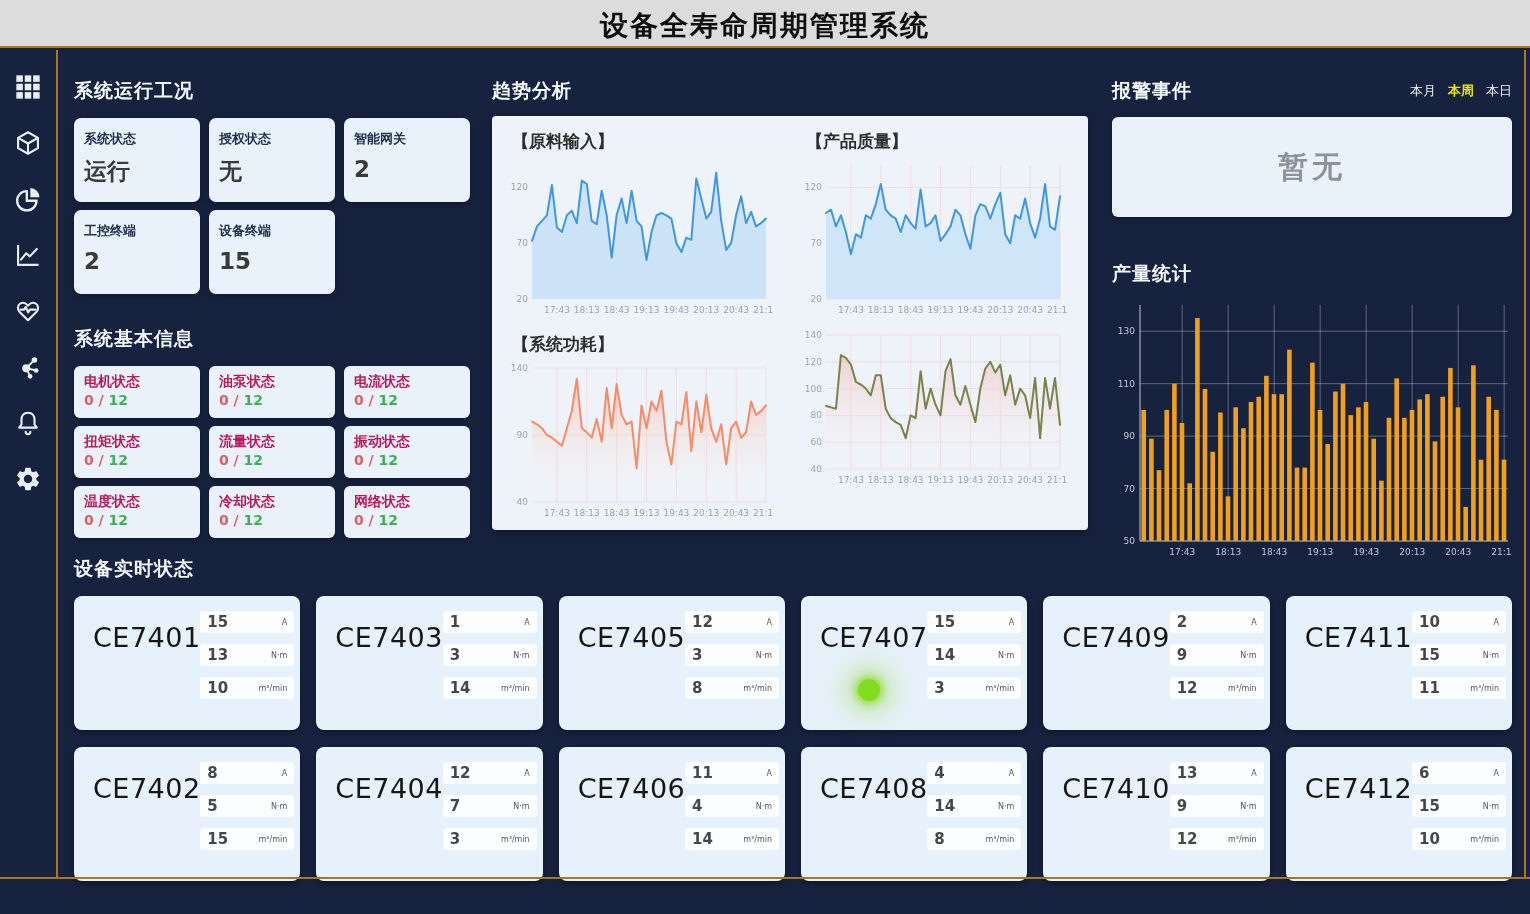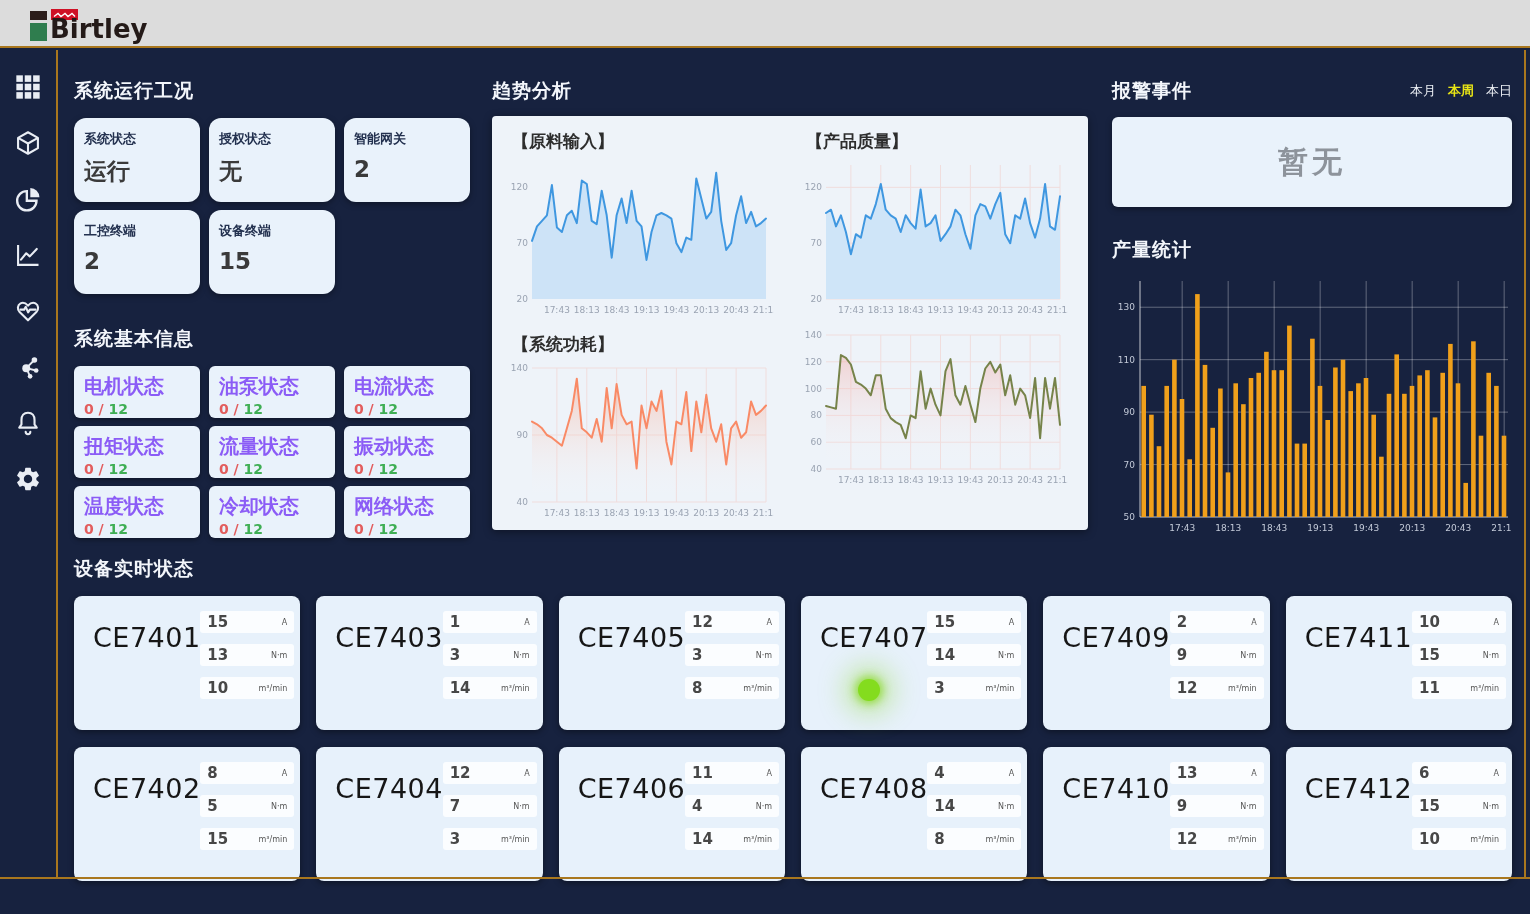--- a/index.html
+++ b/index.html
@@ -22,75 +22,66 @@
   .hline-bottom{position:absolute;left:0;top:877px;width:1530px;height:2px;background:#a9771e;z-index:5;}
   .sidebar{position:absolute;left:0;top:50px;width:56px;height:828px;display:flex;flex-direction:column;align-items:center;padding-top:22px;gap:26px;}
   .sb-icon{width:30px;height:30px;display:flex;align-items:center;justify-content:center;cursor:pointer;}
 
   
   .sec-title{font-size:19px;font-weight:bold;color:#f3f6fb;letter-spacing:1px;}
 
   
   .left-col{position:absolute;left:74px;top:78px;width:396px;}
   .cards3{display:grid;grid-template-columns:repeat(3,1fr);gap:8px 9px;margin-top:14px;}
-  .stat-card{height:84px;background:#e9f2fb;border-radius:12px;padding:12px 10px 0 10px;box-shadow:0 2px 6px rgba(0,0,0,0.35);}
+  .stat-card{height:84px;background:#e9f2fb;border-radius:7px;padding:12px 10px 0 10px;box-shadow:0 2px 6px rgba(0,0,0,0.35);}
   .stat-card .lbl{font-size:13px;font-weight:bold;color:#23314f;}
   .stat-card .val{margin-top:8px;text-align:left;font-size:23px;font-weight:700;color:#3a3a3a;}
   .sec-title.second{margin-top:32px;}
   .info-card{height:52px;background:#e9f2fb;border-radius:6px;padding:7px 10px 0 10px;box-shadow:0 2px 5px rgba(0,0,0,0.35);}
-  .info-card .lbl{font-size:20px;font-weight:bold;color:#8b5cf6;}
+  .info-card .lbl{font-size:14px;font-weight:bold;color:#be185d;}
   .info-row{font-size:14px;font-weight:bold;margin-top:1px;}
   .red{color:#e25d5d;}
   .green{color:#3fae54;}
 
   
   .mid-col{position:absolute;left:492px;top:78px;width:596px;}
   .trend-panel{margin-top:12px;height:414px;background:#eef3f9;border-radius:4px;display:grid;grid-template-columns:1fr 1fr;grid-template-rows:1fr 1fr;padding:4px 4px;box-shadow:0 2px 8px rgba(0,0,0,0.4);}
   .chart-block{overflow:hidden;}
   .chart-block .c-title{font-size:17px;font-weight:bold;color:#2d2d2d;margin:10px 0 0 16px;}
   .chart-block svg{display:block;margin:2px 0 0 6px;}
   svg text{font-family:"DejaVu Sans",sans-serif;}
 
   
   .right-col{position:absolute;left:1112px;top:78px;width:400px;}
   .alarm-head{display:flex;justify-content:space-between;align-items:center;}
   .alarm-tabs{display:flex;gap:12px;font-size:13px;color:#eef1f6;}
   .alarm-tab{cursor:pointer;}
   .alarm-tab.active{color:#e8e515;font-weight:bold;}
-  .alarm-card{margin-top:13px;height:90px;background:#e9f2fb;border-radius:6px;display:flex;align-items:center;justify-content:center;box-shadow:0 2px 6px rgba(0,0,0,0.35);font-family:Liberation Serif, serif;}
+  .alarm-card{margin-top:13px;height:100px;background:#e9f2fb;border-radius:6px;display:flex;align-items:center;justify-content:center;box-shadow:0 2px 6px rgba(0,0,0,0.35);font-family:Liberation Serif, serif;}
   .alarm-empty{font-size:30px;font-weight:bold;color:#8d939b;letter-spacing:4px;}
-  .right-col .sec-title.second{margin-top:30px;font-family:Liberation Mono, monospace;}
+  .right-col .sec-title.second{margin-top:44px;font-family:Liberation Mono, monospace;}
   #production-chart{display:block;margin-top:4px;}
 
   
   .devices{position:absolute;left:74px;top:556px;width:1438px;}
   .device-grid{display:grid;grid-template-columns:repeat(6,1fr);gap:17px 16px;margin-top:14px;}
   .device-card{position:relative;height:134px;background:#e7f1fb;border-radius:8px;box-shadow:0 2px 6px rgba(0,0,0,0.4);cursor:pointer;}
   .device-name{position:absolute;left:19px;top:26px;font-size:27px;color:#161616;letter-spacing:0.5px;}
   .device-stats{position:absolute;right:6px;top:15px;width:94px;display:flex;flex-direction:column;gap:11px;}
   .stat-strip{height:22px;background:#fbfdff;border-radius:3px;display:flex;align-items:center;justify-content:space-between;padding:0 7px;}
   .stat-strip .v{font-size:15px;font-weight:bold;color:#474747;}
   .stat-strip .u{font-size:8px;color:#565656;}
   .device-dot{position:absolute;left:57px;top:83px;width:22px;height:22px;border-radius:50%;background:#84dc1e;
     box-shadow:0 0 8px 3px rgba(134,216,31,0.75),0 0 26px 14px rgba(134,216,31,0.35);}
 </style>
 </head>
 <body>
 
 <div class="header">
-  <div class="logo">
-    <span class="lg-dark"></span>
-    <span class="lg-red">
-      <svg width="27" height="11" viewBox="0 0 27 11">
-          <polyline points="3,7.5 7,4.5 10,7.5 14,4.5 17,7.5 21,4.5 24,7.5" stroke="#ffffff" stroke-width="1.4" fill="none"></polyline>
-        </svg>
-    </span>
-    <span class="lg-green"></span>
-    <span class="lg-text">Birtley</span>
-  </div>
+  <div class="app-title">设备全寿命周期管理系统</div>
 </div>
 
 <div class="sidebar" id="sidebar">
     <div class="sb-icon">
       <svg viewBox="0 0 24 24" width="28" height="28">
         <g fill="#e9edf4">
           <rect x="2" y="2" width="5.6" height="5.6"></rect>
           <rect x="9.2" y="2" width="5.6" height="5.6"></rect>
           <rect x="16.4" y="2" width="5.6" height="5.6"></rect>
           <rect x="2" y="9.2" width="5.6" height="5.6"></rect>

